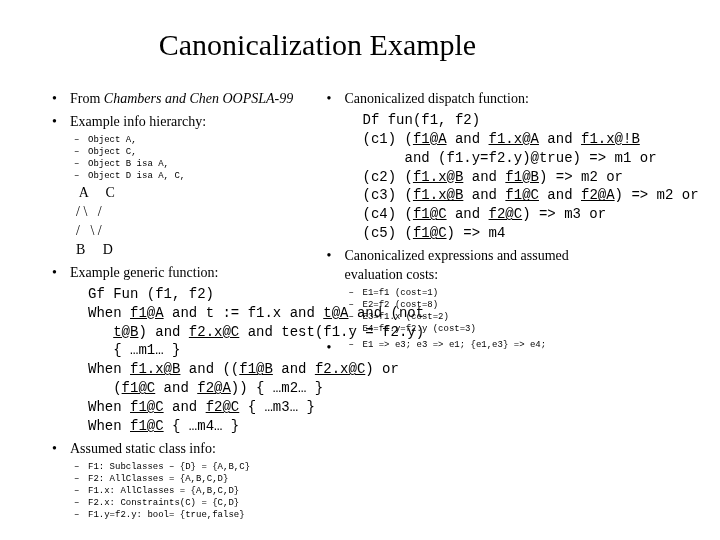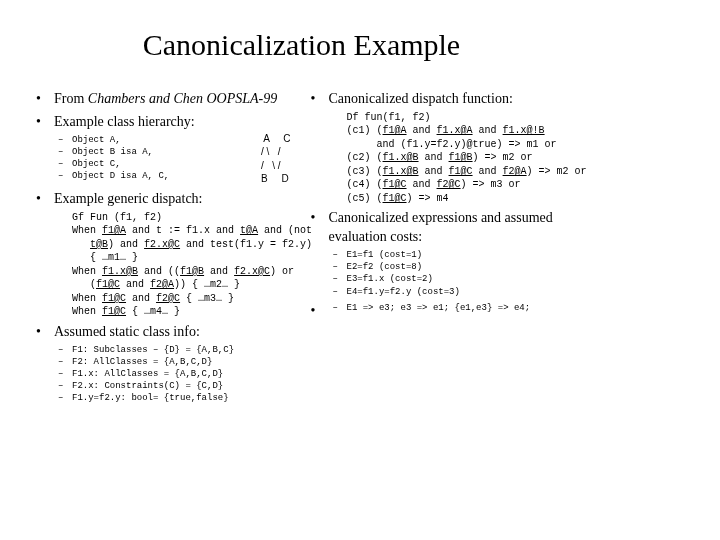--- a/index.html
+++ b/index.html
@@ -9,20 +9,21 @@
     height: 540px;
     background: #ffffff;
     font-family: "Times New Roman", Times, serif;
     color: #000000;
   }
   .slide {
     box-sizing: border-box;
     width: 623px;
     height: 540px;
     padding: 28px 56px 20px 36px;
+    margin-left: 16px;
   }
   .title {
     text-align: center;
     font-size: 30px;
     font-weight: normal;
     margin: 0 0 28px 0;
   }
   .cols {
     display: flex;
     flex-direction: row;
@@ -66,73 +67,74 @@
     white-space: pre;
   }
   ul.lvl2 > li::before {
     content: "–";
     position: absolute;
     left: 4px;
     top: 0;
   }
   .codeblock {
     font-family: "Courier New", Courier, monospace;
-    font-size: 10px;
+    font-size: 14px;
     line-height: 1.35;
     white-space: pre;
     margin: 2px 0 4px 18px;
   }
   .itl { font-style: italic; }
   .u { text-decoration: underline; }
   .hrow {
     display: flex;
+    flex-direction: column;
     align-items: flex-start;
   }
   .hrow .hleft { flex: 1 1 auto; }
   .hrow .hright {
-    font-family: Liberation Sans, sans-serif;
-    font-size: 10px;
+    font-family: Liberation Serif, serif;
+    font-size: 14px;
     line-height: 1.35;
     white-space: pre;
     padding-left: 6px;
     padding-right: 2px;
   }
 </style>
 </head>
 <body>
 
 <div class="slide">
   <h1 class="title">Canonicalization Example</h1>
 
   <div class="cols">
 
     <div class="col">
       <ul class="lvl1">
         <li>
           <span>From </span><span class="itl">Chambers and Chen OOPSLA-99</span>
         </li>
         <li>
-          <span>Example class hierarchy:</span>
+          <span>Example info hierarchy:</span>
           <div class="hrow">
             <div class="hleft">
               <ul class="lvl2">
                 <li>Object A,</li>
+                <li>Object C,</li>
                 <li>Object B isa A,</li>
-                <li>Object C,</li>
                 <li>Object D isa A, C,</li>
               </ul>
             </div>
             <div class="hright"> A     C
 / \   /
 /   \ /
 B     D</div>
           </div>
         </li>
         <li>
-          <span>Example generic dispatch:</span>
+          <span>Example generic function:</span>
           <div class="codeblock" id="gf-block">Gf Fun (f1, f2)
 When <span class="u">f1@A</span> and t := f1.x and <span class="u">t@A</span> and (not
    <span class="u">t@B</span>) and <span class="u">f2.x@C</span> and test(f1.y = f2.y)
    { …m1… }
 When <span class="u">f1.x@B</span> and ((<span class="u">f1@B</span> and <span class="u">f2.x@C</span>) or
    (<span class="u">f1@C</span> and <span class="u">f2@A</span>)) { …m2… }
 When <span class="u">f1@C</span> and <span class="u">f2@C</span> { …m3… }
 When <span class="u">f1@C</span> { …m4… }</div>
         </li>
         <li>

